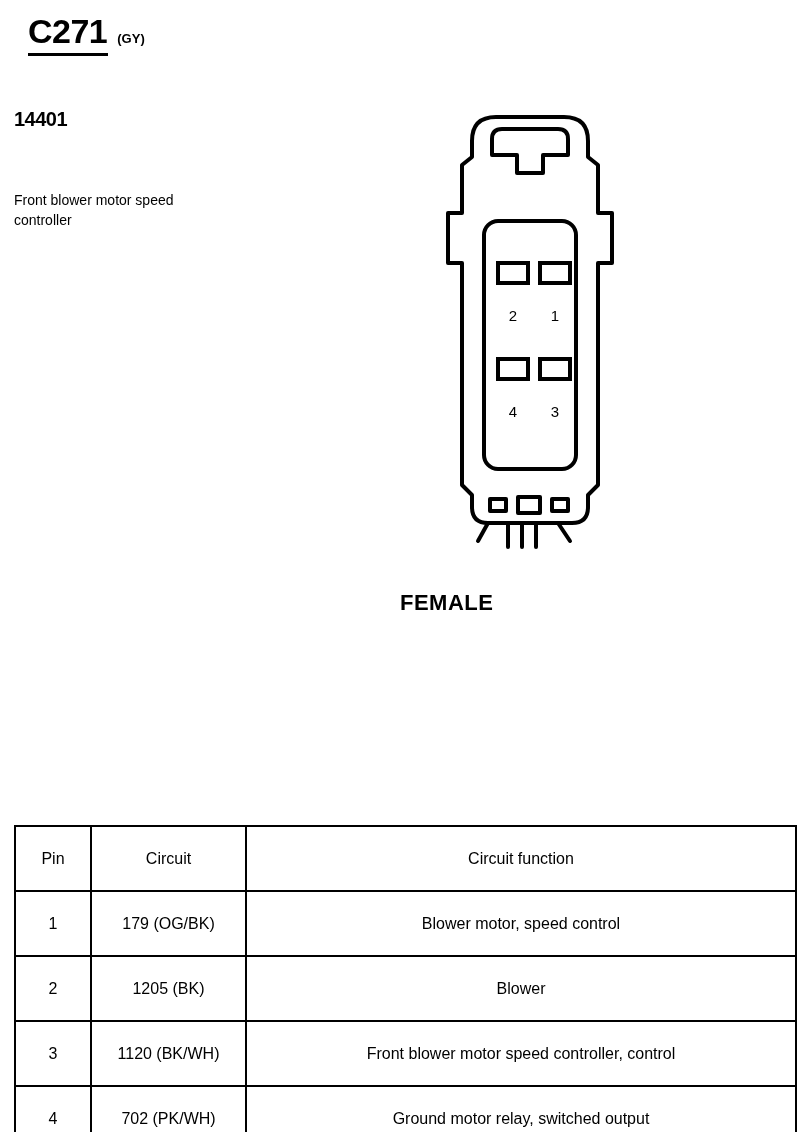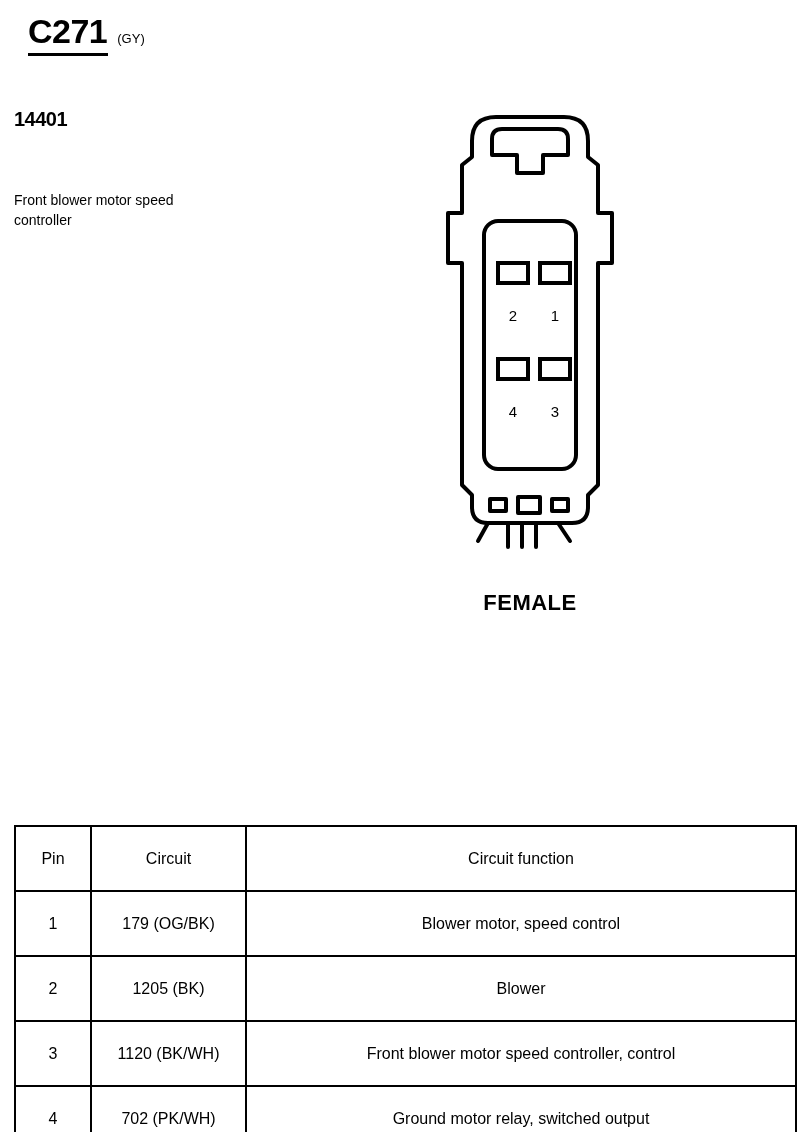--- a/index.html
+++ b/index.html
@@ -29,21 +29,21 @@
     gap: 10px;
   }
   #connector-code {
     font-size: 34px;
     font-weight: bold;
     letter-spacing: -0.5px;
     line-height: 1;
   }
   #connector-color-code {
     font-size: 13px;
-    font-weight: normal;
+    font-weight: bold;
     line-height: 1;
   }
   #connector-underline {
     margin-top: 5px;
     width: 80px;
     height: 3px;
     background: #000;
   }
   #part-number {
     position: absolute;
@@ -71,21 +71,20 @@
     width: 260px;
     height: 480px;
   }
   #connector-drawing svg { display: block; }
 
   #connector-gender-label {
     position: absolute;
     left: 400px;
     top: 590px;
     width: 260px;
-    text-align: center;
     font-size: 22px;
     font-weight: bold;
     letter-spacing: 0.5px;
   }
 
   
   .pin-label {
     position: absolute;
     font-size: 15px;
     font-weight: normal;

